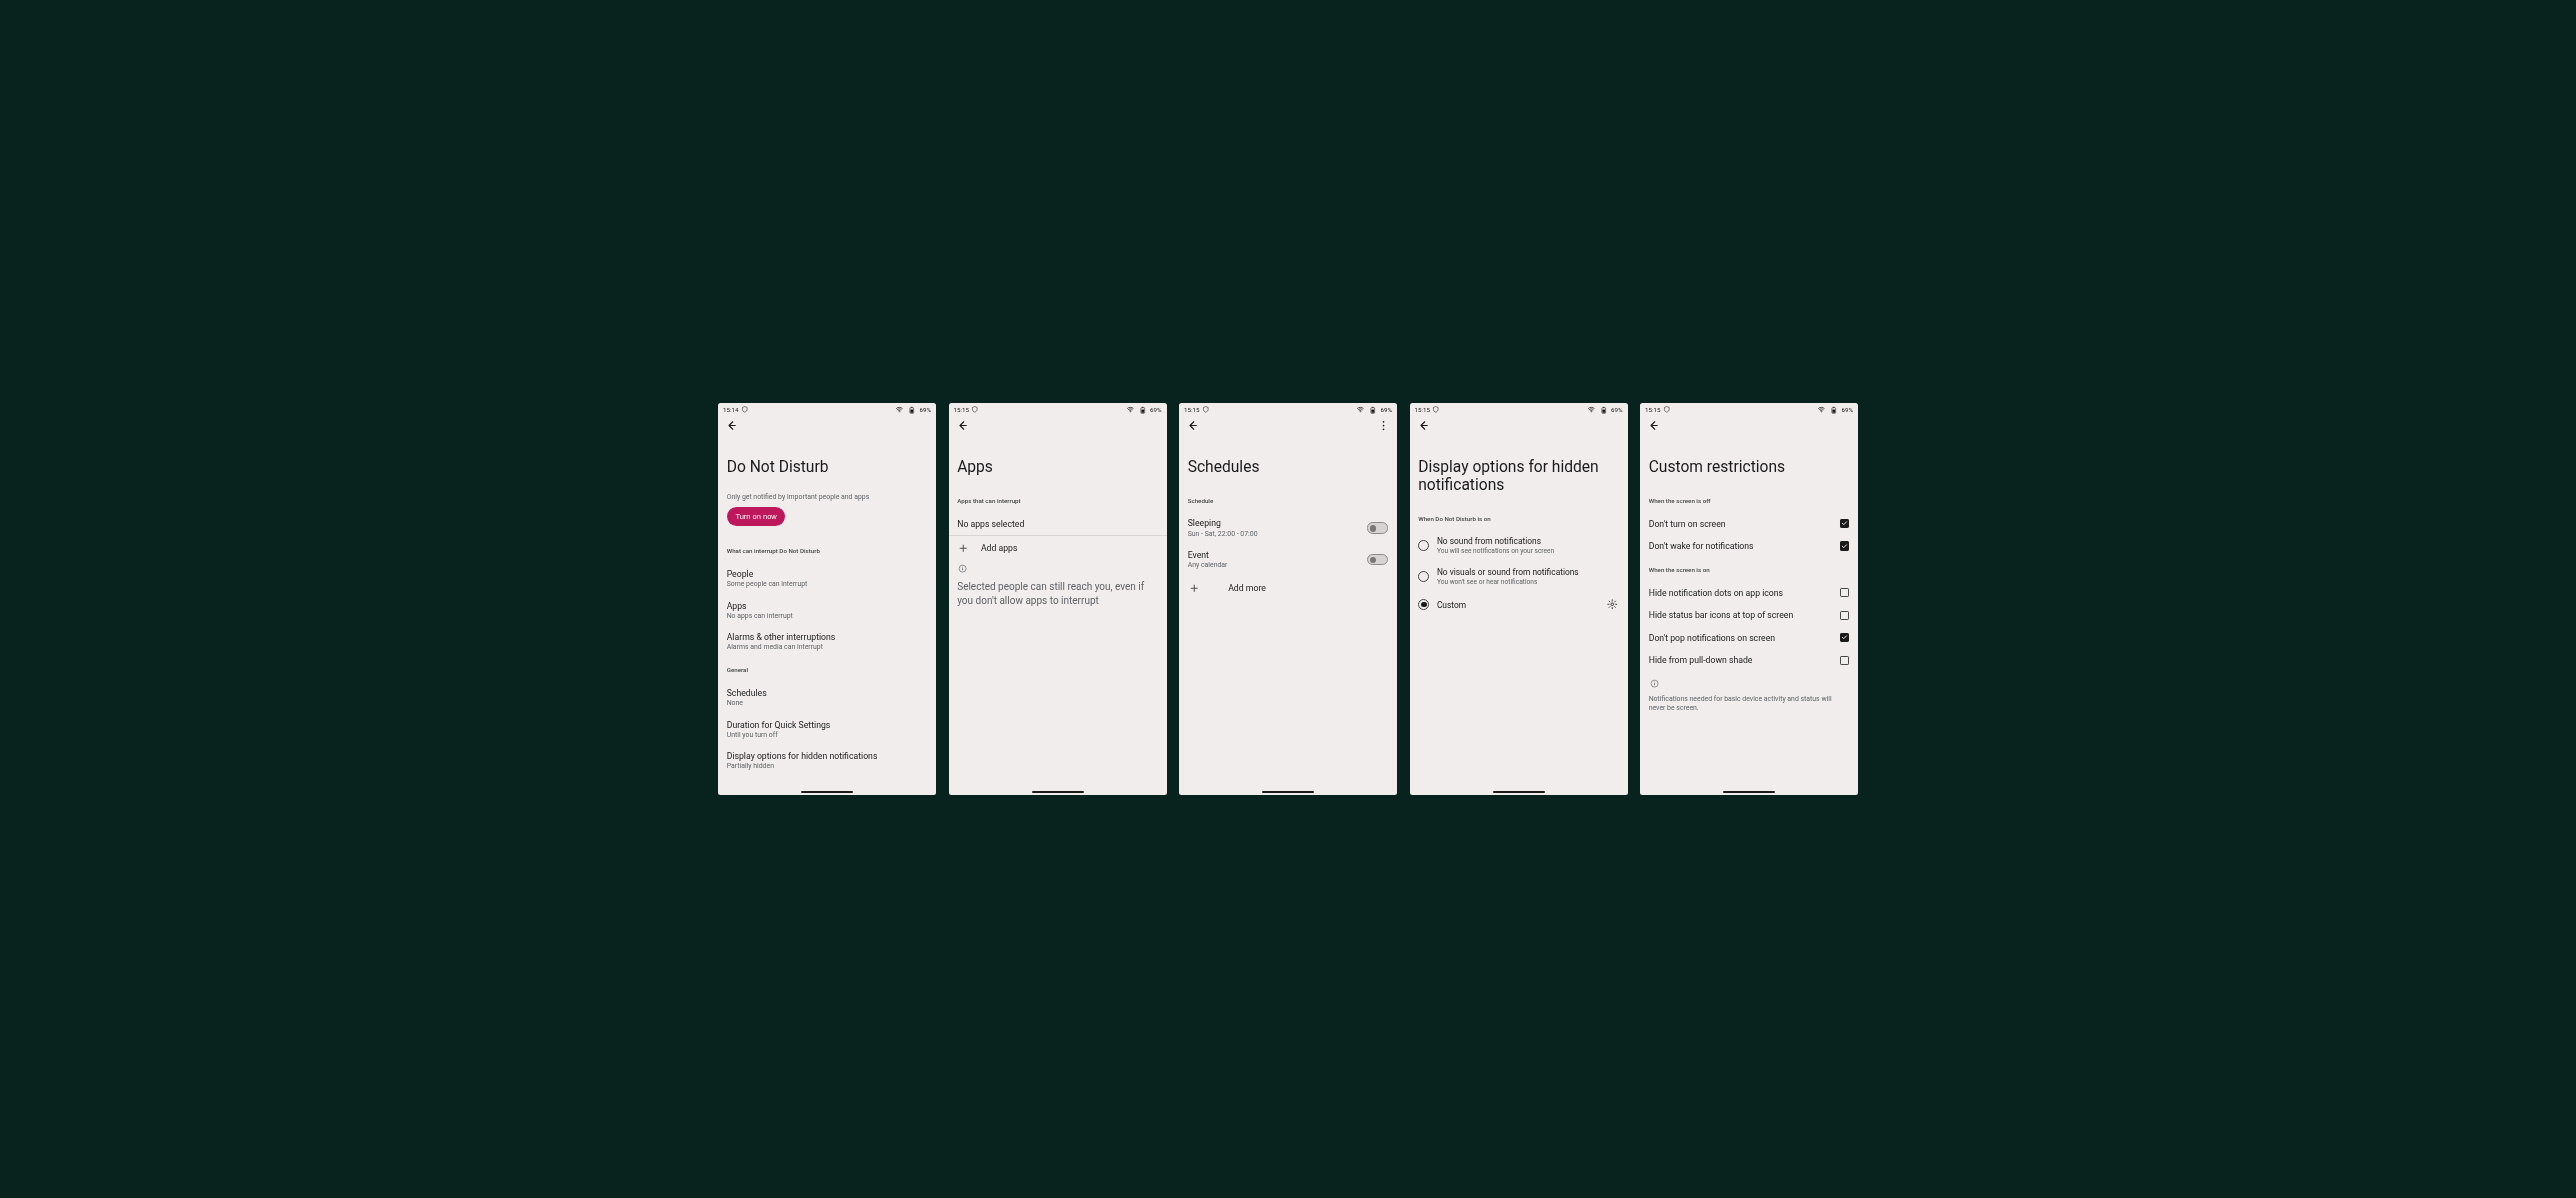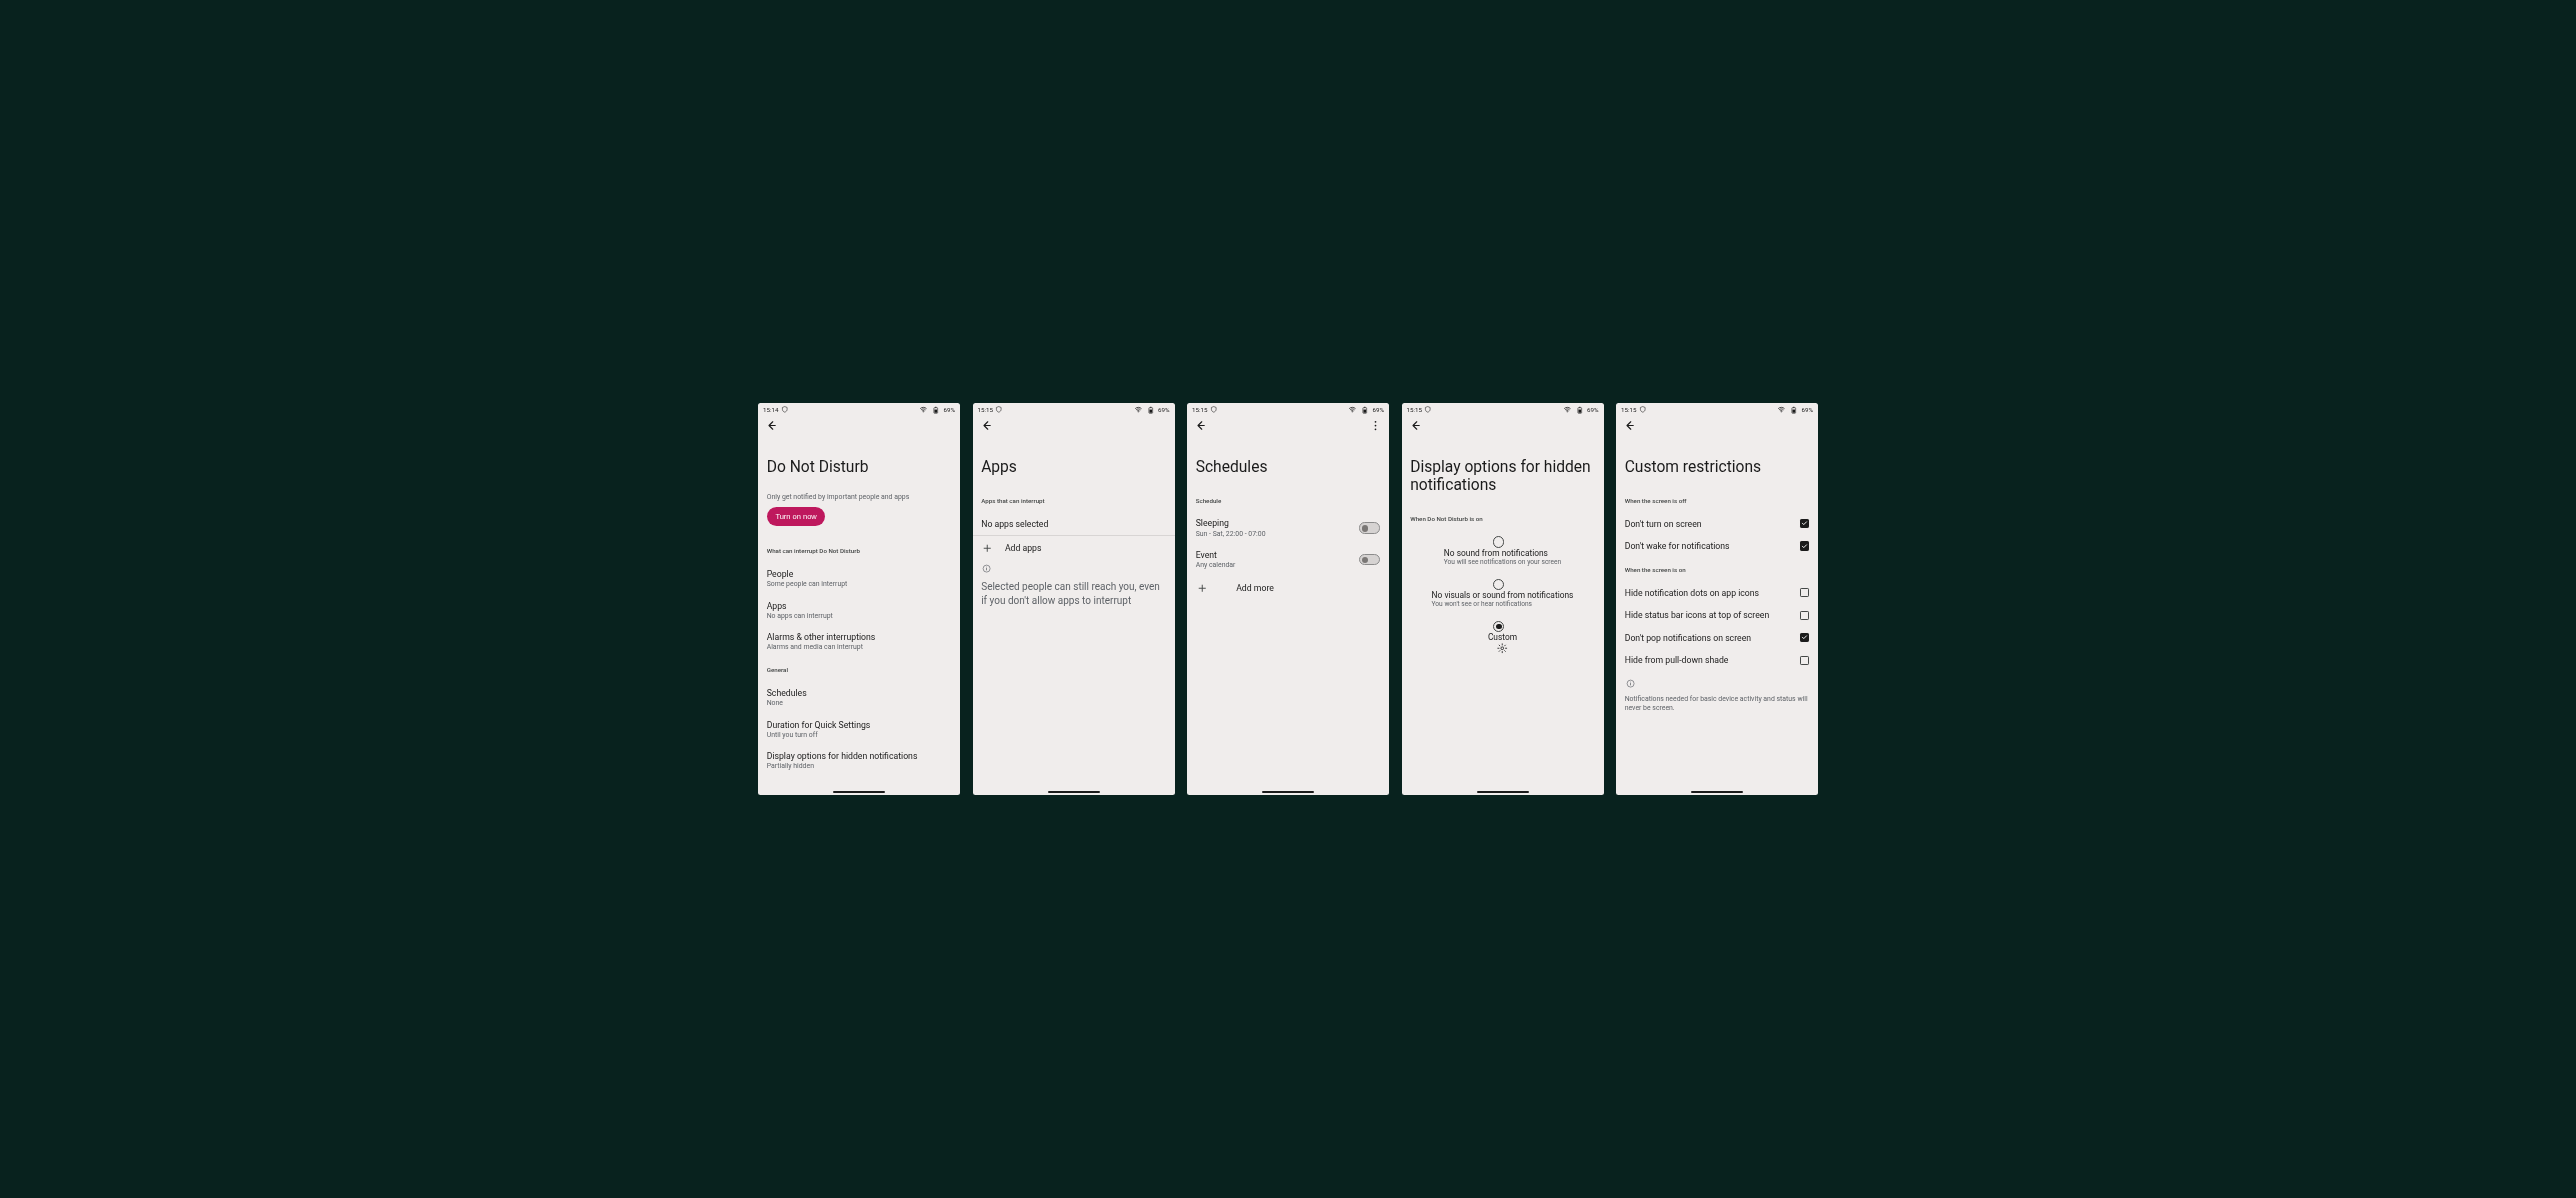--- a/index.html
+++ b/index.html
@@ -7,21 +7,21 @@
   body {
     background: #08221e;
     font-family: Roboto, "Segoe UI", Arial, sans-serif;
     display: flex;
     justify-content: center;
     align-items: center;
     gap: 12.5px;
     padding: 25px 11.2px;
   }
   .phone {
-    width: 202px;
+    width: 218px;
     height: 392px;
     background: #f0edec;
     border-radius: 2.5px;
     display: flex;
     flex-direction: column;
     position: relative;
     overflow: hidden;
     color: #1b1b1b;
   }
   .statusbar {
@@ -170,21 +170,20 @@
   }
   .checkbox.checked svg { display: block; }
   .checkbox svg { display: none; }
 
   .gear { display: flex; align-items: center; }
 
   .radio-row {
     display: flex;
     align-items: center;
     padding: 6.2px 0;
-    flex-direction: column;
   }
   .radio-row .li-text { gap: 0.6px; }
   .radio-row .li-title { font-size: 8.4px; }
   .radio-row .li-sub { font-size: 6.6px; }
 </style>
 </head>
 <body>
 
 <svg width="0" height="0" style="position:absolute">
   <defs>

